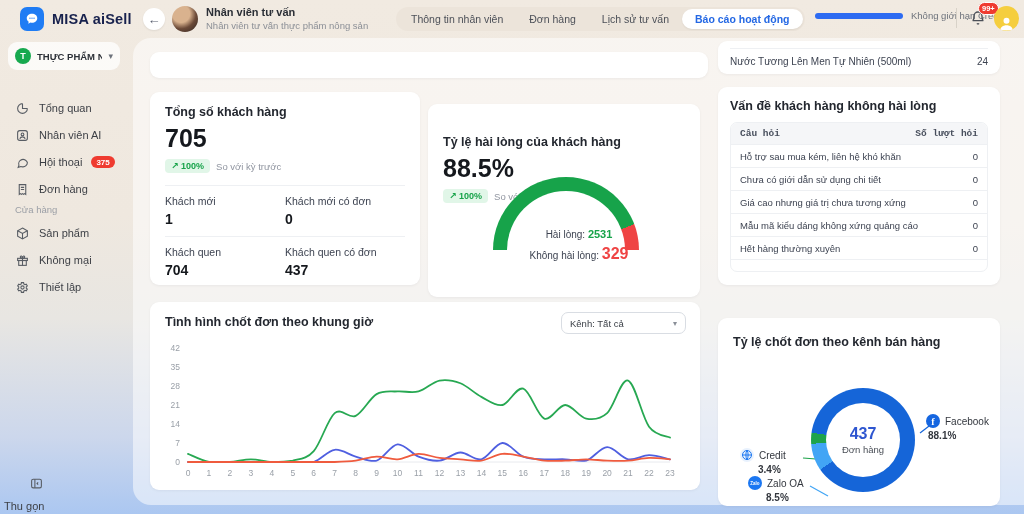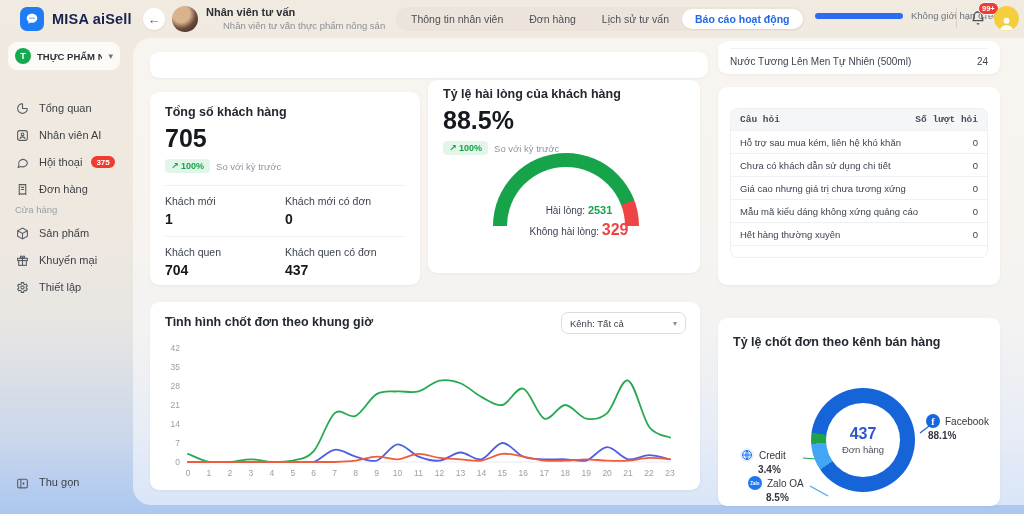--- a/index.html
+++ b/index.html
@@ -13,21 +13,21 @@
     background:linear-gradient(180deg,#f1eae1 0%,#efe8df 42%,#e8e6e2 62%,#ccd7ec 85%,#abc7f1 100%);
   }
   
   .hdr { position:absolute; left:0; top:0; width:1024px; height:38px; }
   .logo-box { position:absolute; left:20px; top:7px; display:flex; align-items:center; gap:8px; }
   .logo-icon { width:24px; height:24px; border-radius:7px; background:#1f7cf4; display:flex; align-items:center; justify-content:center; }
   .logo-name { font-size:14.5px; font-weight:bold; color:#17214d; letter-spacing:.2px; }
   .back-btn { position:absolute; left:143px; top:8px; width:22px; height:22px; border-radius:50%; background:#ffffff; box-shadow:0 1px 2px rgba(0,0,0,.08); display:flex; align-items:center; justify-content:center; color:#5a6070; font-size:13px; cursor:pointer; }
   .agent-avatar { position:absolute; left:172px; top:6px; width:26px; height:26px; border-radius:50%; background:radial-gradient(circle at 35% 30%,#d9b28e 0 35%,#6b4a38 60%,#2f2420 100%); }
   .agent-name { position:absolute; left:206px; top:6px; font-size:11px; font-weight:bold; color:#2b2f36; }
-  .agent-sub { position:absolute; left:206px; top:20px; font-size:9.5px; color:#8b8f96;margin-left:17px; }
+  .agent-sub { position:absolute; left:206px; top:20px; font-size:9.5px; color:#8b8f96; }
   .tabs { position:absolute; left:396px; top:7px; height:24px; background:#ece4da; border-radius:13px; display:flex; align-items:center; padding:2px; }
   .tab { height:20px; display:flex; align-items:center; padding:0 13px; font-size:10.5px; color:#4c5058; border-radius:11px; cursor:pointer; white-space:nowrap; }
   .tab.active { background:#ffffff; color:#2468e4; font-weight:bold; box-shadow:0 1px 2px rgba(0,0,0,.06); }
   .credit { position:absolute; left:815px; top:10px; display:flex; align-items:center; gap:8px; }
   .credit-bar { width:88px; height:6px; border-radius:3px; background:#2d6bf2; }
   .credit-label { font-size:9.5px; color:#6d727b; white-space:nowrap; }
   .hdr-sep { position:absolute; left:956px; top:8px; width:1px; height:20px; background:#d8d2c8; }
   .bell { position:absolute; left:966px; top:6px; width:24px; height:24px; display:flex; align-items:center; justify-content:center; cursor:pointer; }
   .bell-badge { position:absolute; left:978px; top:2px; background:#ef3b30; color:#fff; font-size:7.5px; font-weight:bold; padding:1px 3px; border-radius:7px; border:1px solid #fff; }
   .user-avatar { position:absolute; left:994px; top:6px; width:25px; height:25px; border-radius:50%; background:#f5ce3e; display:flex; align-items:flex-end; justify-content:center; overflow:hidden; cursor:pointer; }
@@ -35,21 +35,21 @@
   .side { position:absolute; left:0; top:38px; width:133px; height:476px; }
   .store-pill { position:absolute; left:8px; top:4px; width:112px; height:28px; background:rgba(255,255,255,.75); border-radius:9px; display:flex; align-items:center; gap:6px; padding:0 7px; cursor:pointer; }
   .store-dot { width:16px; height:16px; border-radius:50%; background:#17a94f; color:#fff; font-size:9px; font-weight:bold; display:flex; align-items:center; justify-content:center; }
   .store-name { font-size:9.5px; font-weight:bold; color:#2c3037; flex:1; white-space:nowrap; overflow:hidden; }
   .store-chev { font-size:9px; color:#6d727b; }
   .side-item { position:absolute; left:8px; width:118px; height:24px; display:flex; align-items:center; gap:9px; padding-left:7px; cursor:pointer; border-radius:8px; }
   .side-item .lbl { font-size:11px; color:#3c3f45; }
   .side-icon { width:15px; height:15px; display:flex; align-items:center; justify-content:center; color:#585d64; }
   .side-badge { background:#ef3b30; color:#fff; font-size:8px; font-weight:bold; padding:1.5px 5px; border-radius:8px; }
   .side-section { position:absolute; left:15px; font-size:9.5px; color:#9b9fa6; }
-  .collapse { position:absolute; left:15px; top:438px; display:flex; align-items:flex-start; gap:9px; cursor:pointer; }
+  .collapse { position:absolute; left:4px; top:438px; display:flex; align-items:flex-end; gap:9px; cursor:pointer;flex-direction:column; }
   .collapse .lbl { font-size:11px; color:#3c3f45; }
   
   .container { position:absolute; left:133px; top:38px; width:1012px; height:467px; background:rgba(255,255,255,.52); border-radius:18px; }
   .card { position:absolute; background:#ffffff; border-radius:9px; box-shadow:0 1px 3px rgba(16,24,40,.05); }
   .card-title { font-size:12.5px; font-weight:bold; color:#23272f; }
   
   .partial-left { left:17px; top:14px; width:558px; height:26px; }
   .partial-right { left:585px; top:3px; width:282px; height:33px; overflow:hidden; }
   .partial-row { position:absolute; left:12px; right:12px; top:7px; border-top:1px solid #eef0f3; height:26px; display:flex; align-items:center; justify-content:space-between; }
   .partial-row .q { font-size:10px; color:#3d4351; }
@@ -59,21 +59,21 @@
   .big-num { font-size:25px; font-weight:bold; color:#15181d; margin-top:5px; }
   .trend-row { display:flex; align-items:center; gap:6px; margin-top:6px; }
   .trend-pill { background:#e1f6e8; color:#17a34a; font-size:9px; font-weight:bold; padding:2px 6px; border-radius:4px; }
   .trend-cmp { font-size:9.5px; color:#9095a0; }
   .metric-grid { position:absolute; left:15px; right:15px; top:84px; }
   .metric-row { display:flex; border-top:1px solid #eef0f3; padding-top:9px; margin-top:9px; }
   .metric { width:50%; }
   .metric .ml { font-size:10.5px; color:#3d4351; }
   .metric .mv { font-size:14px; font-weight:bold; color:#15181d; margin-top:4px; }
   
-  .sat { left:295px; top:42px; width:272px; height:193px; padding:7px 15px; }
+  .sat { left:295px; top:66px; width:272px; height:193px; padding:31px 15px; }
   .gauge-wrap { position:absolute; left:65px; top:73px; width:146px; height:73px; overflow:hidden; }
   .gauge-arc { position:absolute; left:0; top:0; width:146px; height:146px; border-radius:50%; }
   .gauge-hole { position:absolute; left:14px; top:14px; width:118px; height:118px; border-radius:50%; background:#ffffff; }
   .gauge-lab { position:absolute; width:100%; text-align:center; font-size:10px; color:#3d4351; }
   .gauge-lab b.pos { color:#17a34a; font-size:11px; }
   .gauge-lab b.neg { color:#ef4444; font-size:16px; }
   
   .issues { left:585px; top:49px; width:282px; height:198px; padding:12px; }
   .tbl { margin-top:9px; border:1px solid #eef0f3; border-radius:7px; overflow:hidden; }
   .tbl-head { display:flex; justify-content:space-between; background:#f5f6f8; padding:5px 9px; }
@@ -209,21 +209,21 @@
       <span class="lbl">Sản phẩm</span>
     </div>
     <div class="side-item" style="top:210px">
       <span class="side-icon">
         <svg width="13" height="13" viewBox="0 0 24 24" fill="none" stroke="currentColor" stroke-width="2">
             <rect x="3" y="8" width="18" height="4"></rect>
             <rect x="5" y="12" width="14" height="9"></rect>
             <path d="M12 8v13M12 8c-2 0-4-1-4-3s4-2 4 3zm0 0c2 0 4-1 4-3s-4-2-4 3z"></path>
           </svg>
       </span>
-      <span class="lbl">Khuyến mại</span>
+      <span class="lbl">Không mại</span>
     </div>
     <div class="side-item" style="top:237px">
       <span class="side-icon">
         <svg width="13" height="13" viewBox="0 0 24 24" fill="none" stroke="currentColor" stroke-width="2">
             <circle cx="12" cy="12" r="3"></circle>
             <path d="M19 12a7 7 0 00-.1-1.2l2-1.6-2-3.4-2.4 1a7 7 0 00-2-1.2L14 3h-4l-.5 2.6a7 7 0 00-2 1.2l-2.4-1-2 3.4 2 1.6A7 7 0 005 12c0 .4 0 .8.1 1.2l-2 1.6 2 3.4 2.4-1a7 7 0 002 1.2L10 21h4l.5-2.6a7 7 0 002-1.2l2.4 1 2-3.4-2-1.6c.1-.4.1-.8.1-1.2z"></path>
           </svg>
       </span>
       <span class="lbl">Thiết lập</span>
     </div>
@@ -293,31 +293,32 @@
       </div>
       <div class="gauge-lab" style="top:124px">
         <span>Hài lòng:</span> <b class="pos">2531</b>
       </div>
       <div class="gauge-lab" style="top:141px">
         <span>Không hài lòng:</span> <b class="neg">329</b>
       </div>
     </div>
 
     <div class="card issues">
+      <div class="card-title">Vấn đề khách hàng không hài lòng</div>
       <div class="tbl">
         <div class="tbl-head">
           <span>Câu hỏi</span>
           <span>Số lượt hỏi</span>
         </div>
         <div class="tbl-row">
           <span class="q">Hỗ trợ sau mua kém, liên hệ khó khăn</span>
             <span class="n">0</span>
         </div>
         <div class="tbl-row">
-          <span class="q">Chưa có khách dẫn sử dụng chi tiết</span>
+          <span class="q">Chưa có giới dẫn sử dụng chi tiết</span>
             <span class="n">0</span>
         </div>
         <div class="tbl-row">
           <span class="q">Giá cao nhưng giá trị chưa tương xứng</span>
             <span class="n">0</span>
         </div>
         <div class="tbl-row">
           <span class="q">Mẫu mã kiểu dáng không xứng quảng cáo</span>
             <span class="n">0</span>
         </div>

